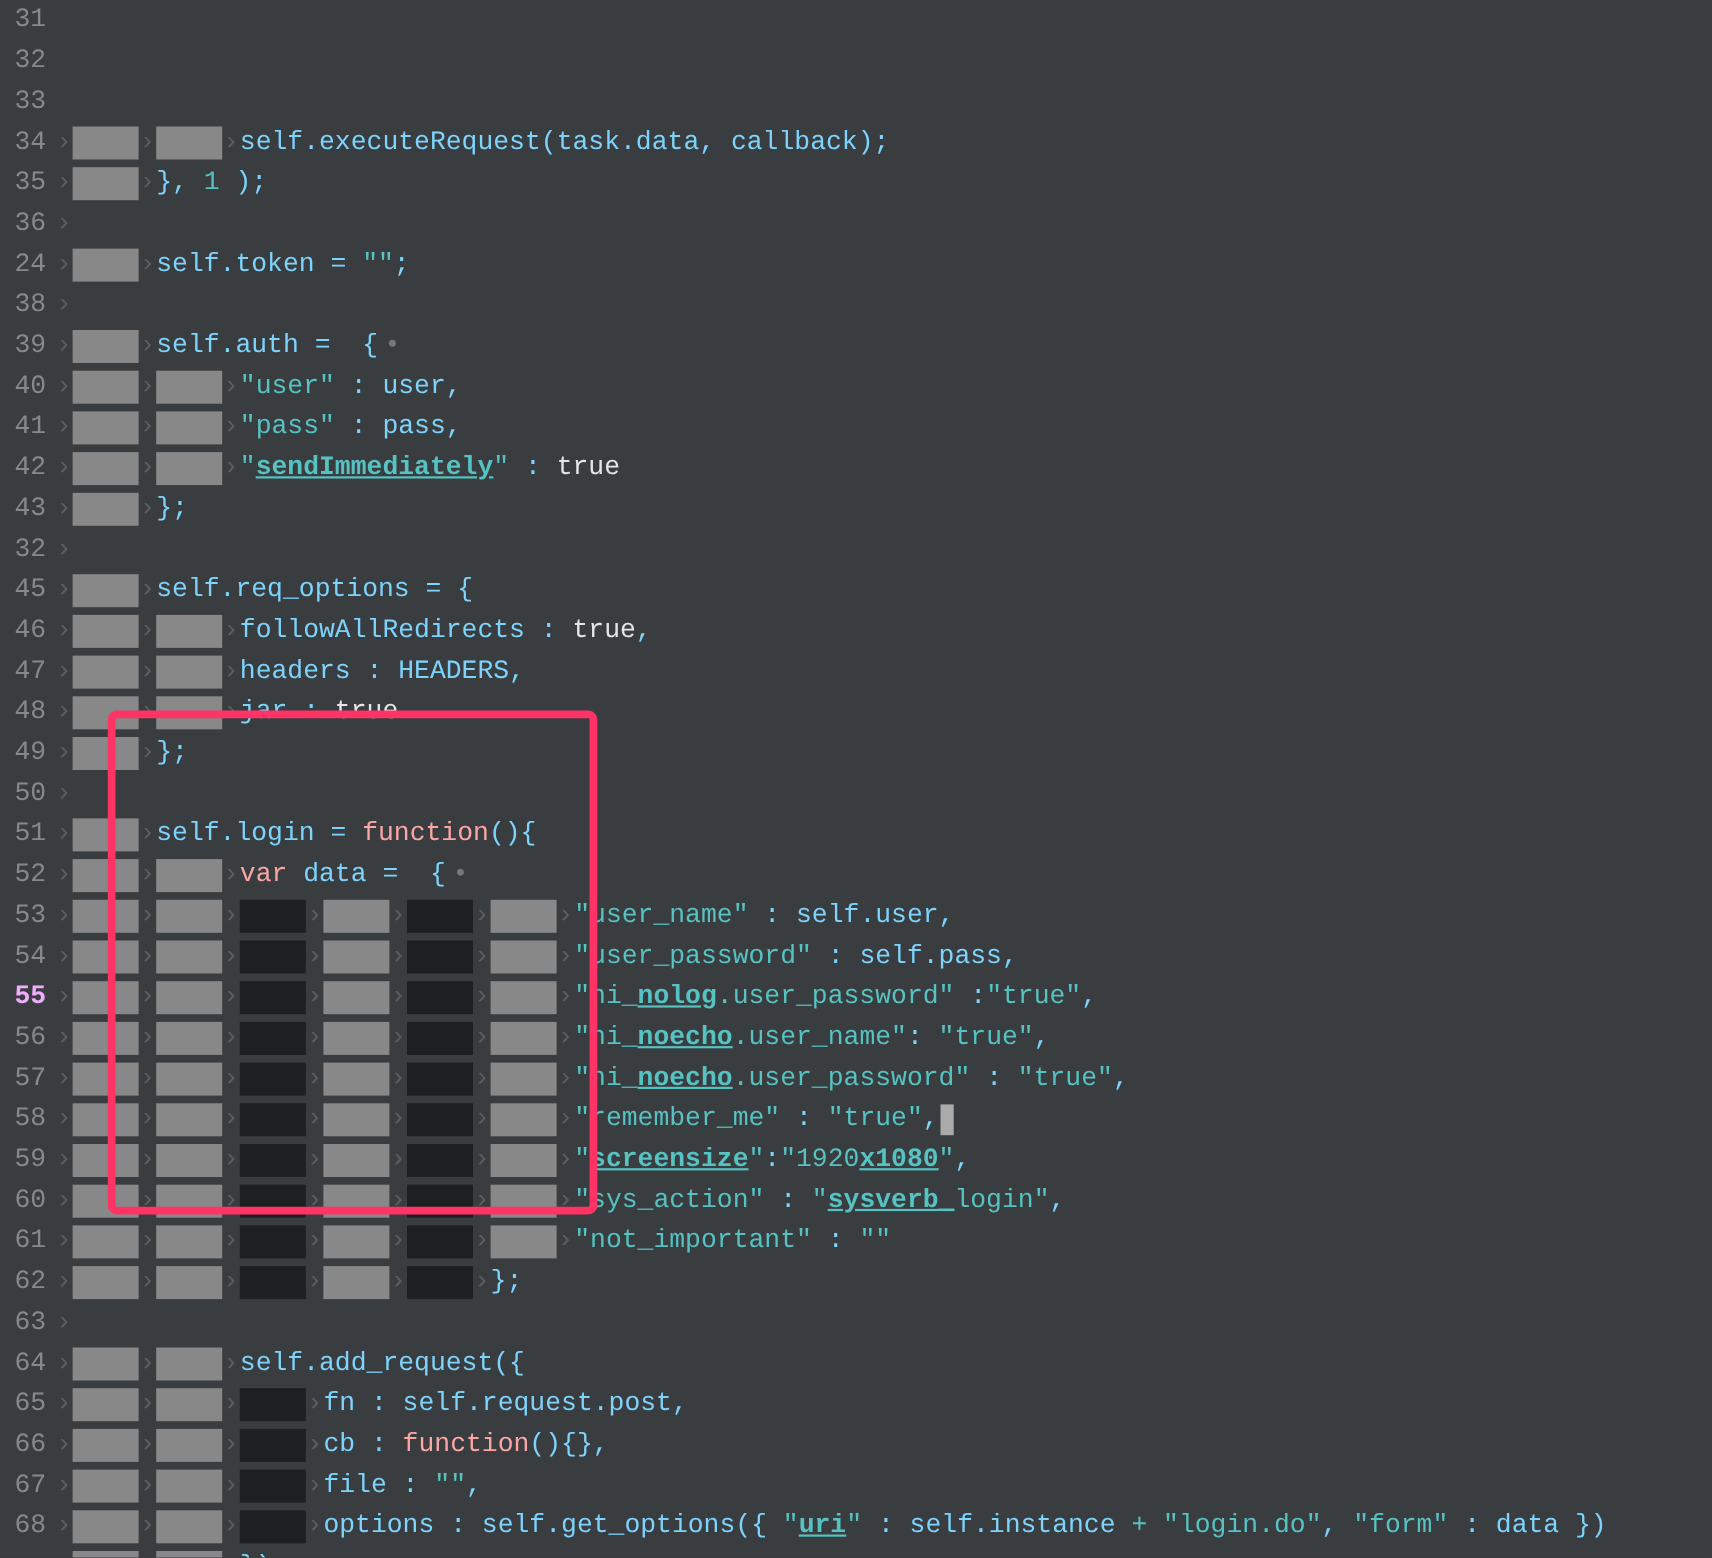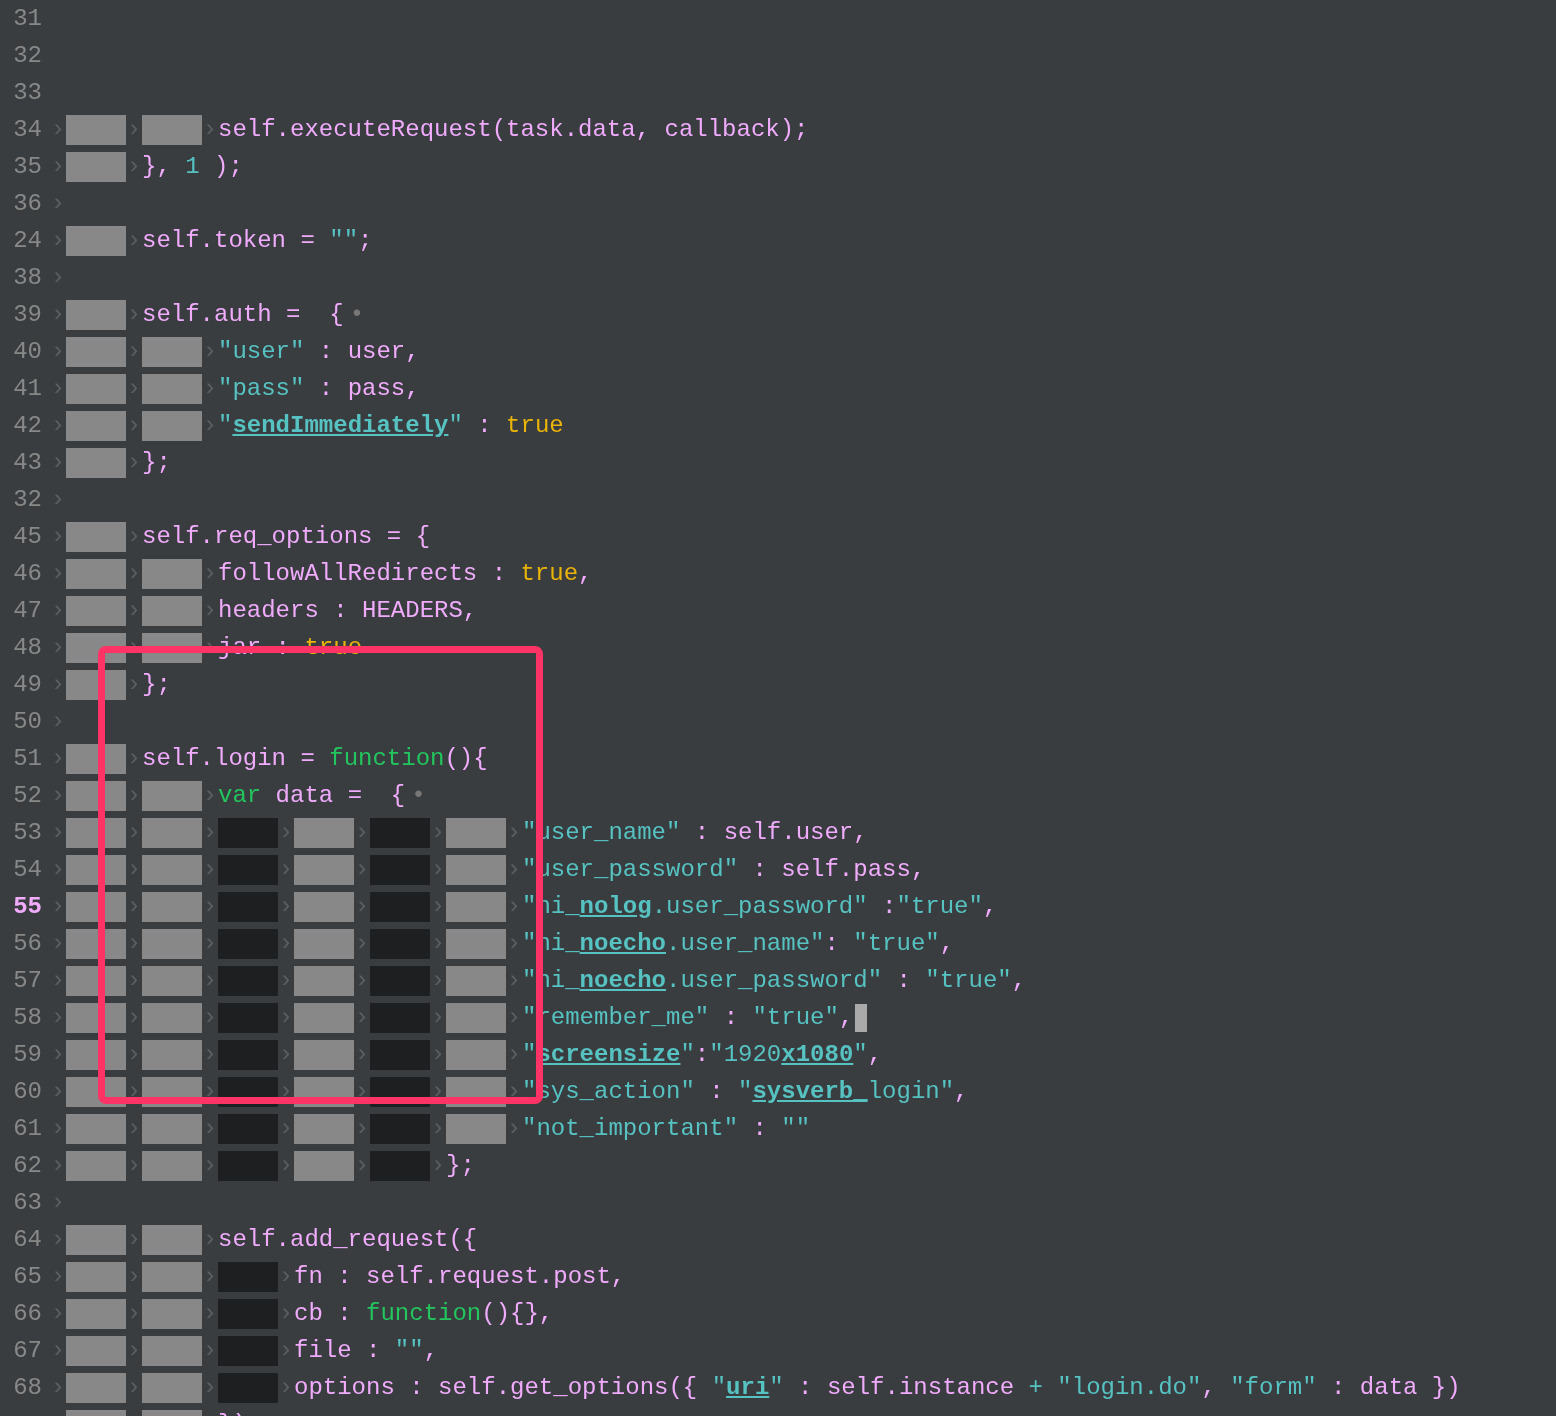--- a/index.html
+++ b/index.html
@@ -56,24 +56,24 @@
   }
   .ws-box-dark {
     display: inline-block;
     background: #1d1f21;
     width: 60px;
     height: 30px;
     vertical-align: middle;
   }
   .indent-group { display: inline-flex; align-items: center; }
 
-  .tk-default { color: #f0abfc; }
+  .tk-default { color: #7dd3fc; }
   .tk-str    { color: #56c2c2; }  
-  .tk-kw     { color: #22c55e; }  
-  .tk-bool   { color: #eab308; text-align: center; }  
+  .tk-kw     { color: #fca5a5; }  
+  .tk-bool   { color: #e5e5e5; text-align: center; }  
   .tk-num    { color: #56c2c2; }
   .tk-under  { text-decoration: underline; text-decoration-color: #56c2c2; font-weight: bold; }
   .tk-concat { color: #56c2c2; } 
 
   .trailing-bullet { color: #777; margin-left: 6px;}
   .caret {
     display: inline-block;
     width: 12px;
     height: 28px;
     background: #aaa;

